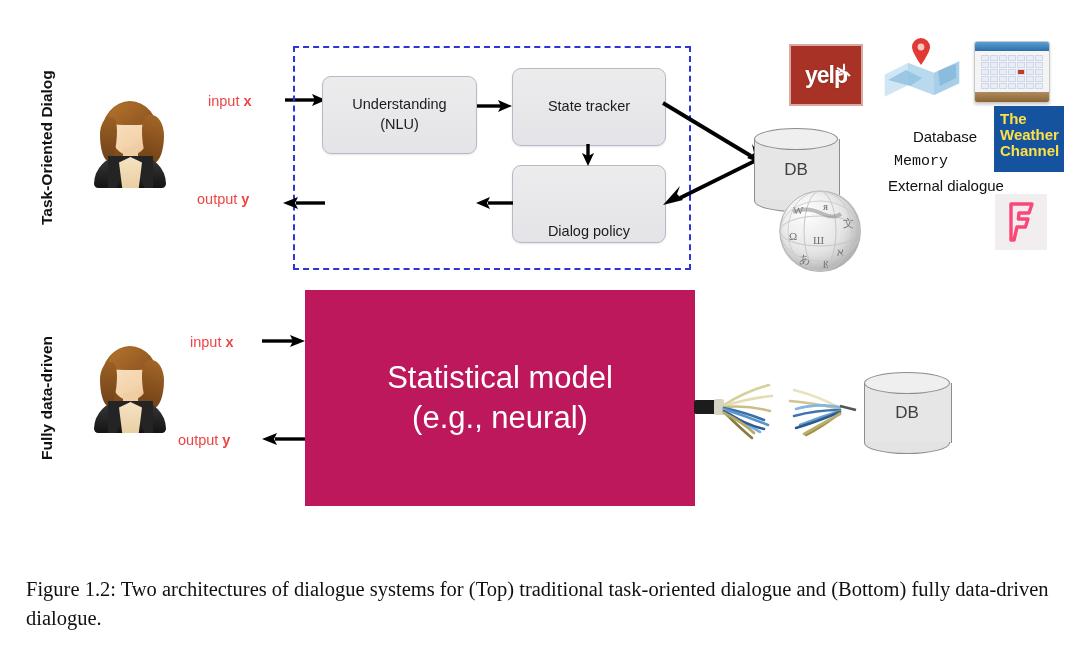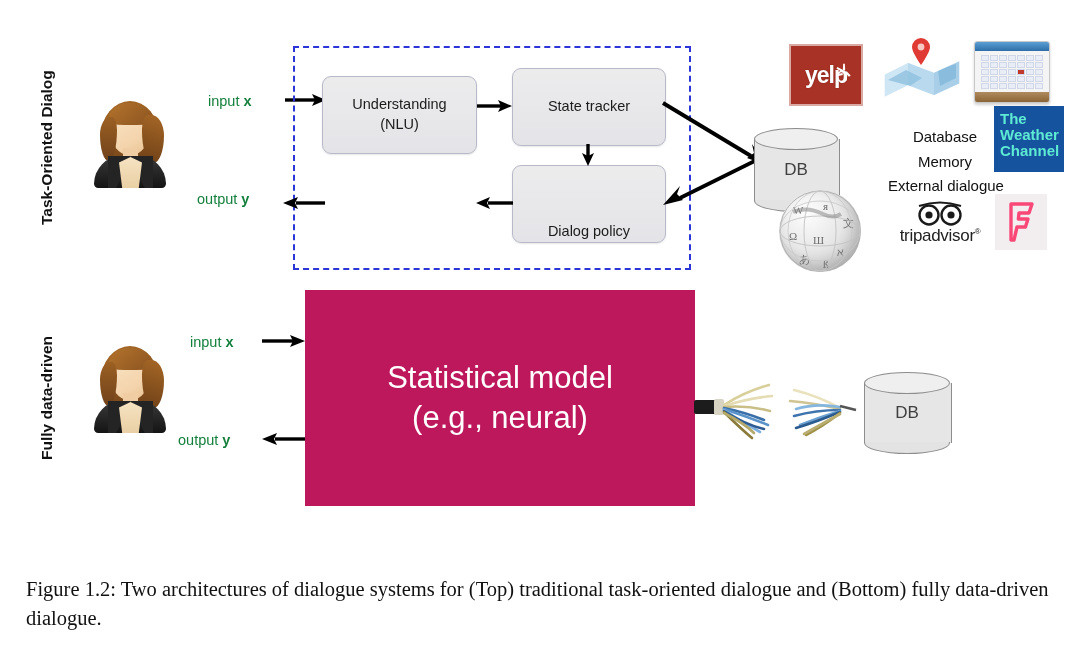--- a/index.html
+++ b/index.html
@@ -36,21 +36,21 @@
        background:linear-gradient(180deg,#3a3a3a 0%,#141414 100%);}
   .av-shirt{position:absolute;left:31px;top:62px;width:23px;height:31px;
        background:linear-gradient(180deg,#f6e3c2 0%,#e9cfa4 100%);
        clip-path:polygon(50% 0%,100% 18%,86% 100%,14% 100%,0% 18%);}
   .av-lapL{position:absolute;left:20px;top:61px;width:22px;height:32px;
        background:#242424;clip-path:polygon(100% 0,100% 12%,38% 100%,0 100%,0 0);}
   .av-lapR{position:absolute;left:43px;top:61px;width:22px;height:32px;
        background:#242424;clip-path:polygon(0 0,0 12%,62% 100%,100% 100%,100% 0);}
 
   
-  .iolabel{position:absolute;font-size:14.5px;color:#15803d;white-space:nowrap;}
+  .iolabel{position:absolute;font-size:14.5px;color:#ef4444;white-space:nowrap;}
   .iolabel b{font-weight:bold;}
 
   
   .arrow{position:absolute;}
   .arrow svg{display:block;overflow:visible;}
 
   
   .dashbox{position:absolute;border:2.5px dashed #2b35d8;background:transparent;}
 
   
@@ -96,21 +96,21 @@
        border-radius:3px;overflow:hidden;box-shadow:0 2px 3px rgba(0,0,0,.18);}
   .cal .bar{height:9px;background:linear-gradient(180deg,#5a9fd4 0%,#2e6ea8 100%);}
   .cal .grid{position:absolute;left:6px;top:13px;right:6px;bottom:13px;
              display:grid;grid-template-columns:repeat(7,1fr);
              grid-template-rows:repeat(5,1fr);gap:1px;}
   .cal .grid i{background:#e9edf6;border:.5px solid #cfd7e8;display:block;}
   .cal .grid i.hl{background:#c0392b;}
   .cal .foot{position:absolute;left:0;right:0;bottom:0;height:10px;
              background:linear-gradient(180deg,#b08b5e 0%,#8a6434 100%);}
 
-  .twc{background:#16539e;color:#5eead4;font-weight:bold;font-size:15px;
+  .twc{background:#16539e;color:#fde047;font-weight:bold;font-size:15px;
        line-height:1.08;padding:5px 4px 4px 6px;box-sizing:border-box;
        font-family:"Liberation Sans",sans-serif;}
 
   .wiki{border-radius:50%;
         background:radial-gradient(circle at 34% 28%,#fdfdfd 0%,#e8e8e8 45%,#c2c2c2 100%);
         box-shadow:inset -5px -6px 14px rgba(0,0,0,.18);overflow:hidden;}
   .wiki span{position:absolute;color:#6e6e6e;font-family:"Liberation Serif",serif;
              font-size:11px;}
 
   .tripad{text-align:center;}
@@ -226,21 +226,21 @@
   </div>
 
   <div class="db" style="left:754px;top:128px;width:84px;height:84px;">
     <div class="body"></div>
     <div class="bot"></div>
     <div class="top"></div>
     <div class="lbl">DB</div>
   </div>
 
   <div class="kntext" style="left:885px;top:128px;width:120px;">Database</div>
-  <div class="kntext" style="left:885px;top:153px;width:120px;">Memory</div>
+  <div class="kntext" style="left:861px;top:153px;width:120px;font-family:Liberation Mono, monospace;">Memory</div>
   <div class="kntext" style="left:866px;top:177px;width:160px;">External dialogue</div>
 
   <div class="logo yelp" style="left:789px;top:44px;width:74px;height:62px;">
     <div class="yt">yelp</div>
     <svg class="burst" viewBox="0 0 24 24">
       <g fill="#ffffff">
         <path d="M11 2 L13 2 L13.4 10 L10.6 10 Z"></path>
         <path d="M3 8 L4 6 L11 9.6 L9.8 11.6 Z"></path>
         <path d="M3.8 17 L3.2 14.8 L10.2 13.2 L10.6 15.6 Z"></path>
         <path d="M13 12.6 L15.2 11.2 L20 16.2 L18 17.6 Z"></path>
@@ -324,30 +324,20 @@
     <svg viewBox="0 0 82 82" style="position:absolute;inset:0;">
       <ellipse cx="41" cy="41" rx="40" ry="40" fill="none" stroke="#b0b0b0" stroke-width="1"></ellipse>
       <ellipse cx="41" cy="41" rx="16" ry="40" fill="none" stroke="#c2c2c2" stroke-width=".9"></ellipse>
       <ellipse cx="41" cy="41" rx="32" ry="40" fill="none" stroke="#c8c8c8" stroke-width=".8"></ellipse>
       <ellipse cx="41" cy="41" rx="40" ry="15" fill="none" stroke="#c2c2c2" stroke-width=".9"></ellipse>
       <ellipse cx="41" cy="41" rx="40" ry="30" fill="none" stroke="#c8c8c8" stroke-width=".8"></ellipse>
       <path d="M14 22 q14 -6 30 2 q10 5 18 0" stroke="#8a8a8a" stroke-width="4" fill="none" opacity=".55"></path>
     </svg>
   </div>
 
-  <div class="logo tripad" style="left:884px;top:200px;width:112px;height:50px;">
-    <svg class="owl" width="50" height="26" viewBox="0 0 50 26">
-      <path d="M4 6 q21 -7 42 0" stroke="#1a1a1a" stroke-width="2" fill="none"></path>
-      <circle cx="14" cy="15" r="9.5" fill="none" stroke="#1a1a1a" stroke-width="2.4"></circle>
-      <circle cx="36" cy="15" r="9.5" fill="none" stroke="#1a1a1a" stroke-width="2.4"></circle>
-      <circle cx="14" cy="15" r="3.6" fill="#1a1a1a"></circle>
-      <circle cx="36" cy="15" r="3.6" fill="#1a1a1a"></circle>
-    </svg>
-    <div class="tname"><span>tripadvisor</span><sup style="font-size:8px">®</sup></div>
-  </div>
 
   <div class="logo fsq" style="left:995px;top:194px;width:52px;height:56px;">
     <svg width="30" height="40" viewBox="0 0 30 40">
       <path d="M5 2 H26 L23 11 H13 L12.4 17 H22 L19.4 25 H11 L8 38 L5 38 Z" fill="none" stroke="#f94877" stroke-width="3.4" stroke-linejoin="round"></path>
     </svg>
   </div>
 
   <div class="rowlabel" style="left:38px;top:460px;">Fully data-driven</div>
 
   <div class="avatar" style="left:88px;top:340px;">

